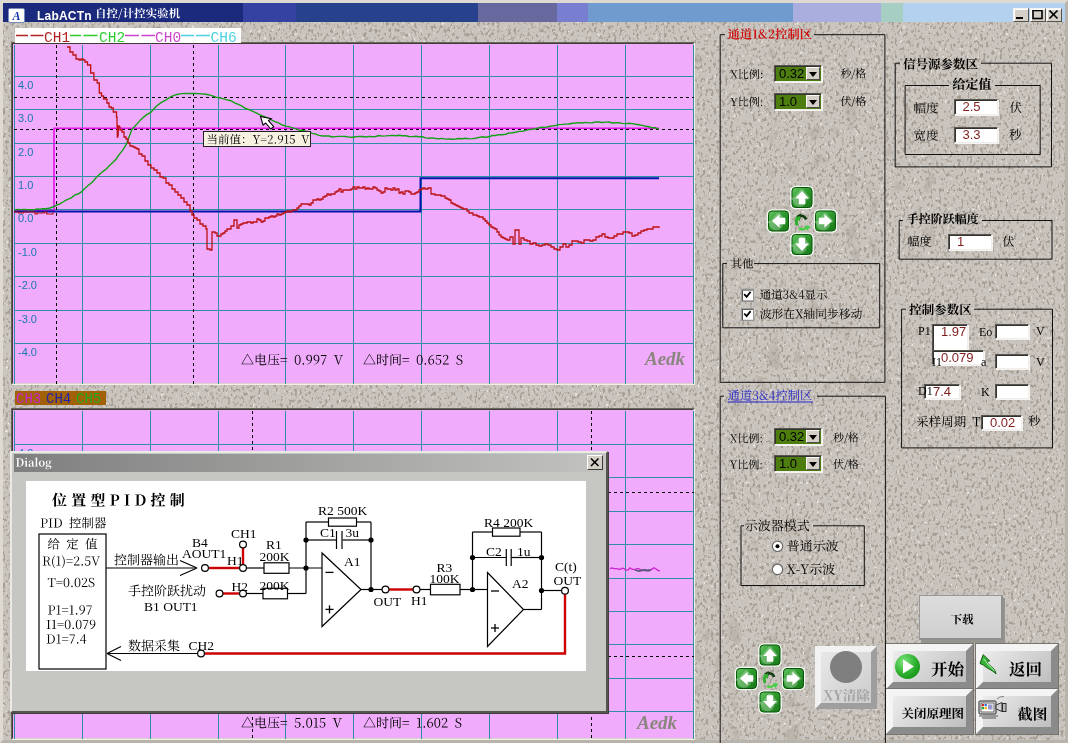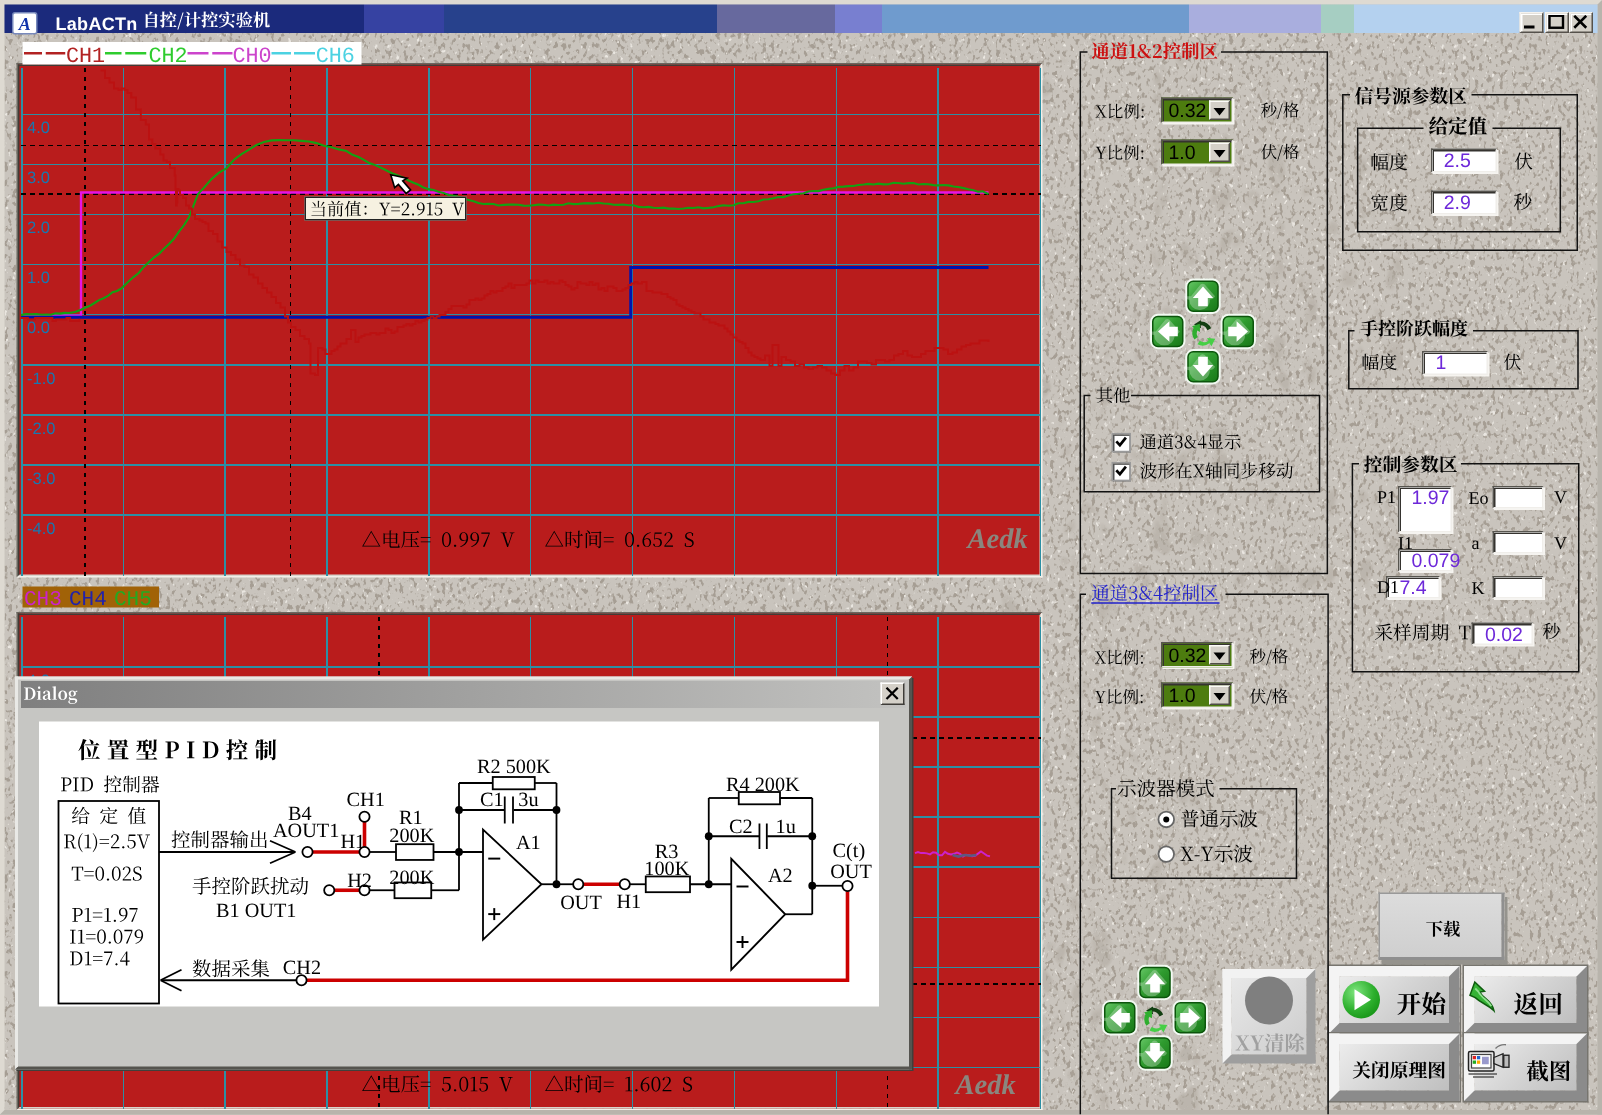--- a/index.html
+++ b/index.html
@@ -4,32 +4,32 @@
 html,body{width:1068px;height:743px;overflow:hidden}
 body{position:relative;background:#cbc7c0;font-family:"Liberation Sans",sans-serif}
 #frame{position:absolute;inset:0;border:3px solid #cfcbc4;border-top-color:#dedad2;border-left-color:#dedad2;border-right-color:#b8b4ac;border-bottom-color:#b8b4ac}
 #titlebar{position:absolute;left:3px;top:3px;width:1062px;height:19px;background:linear-gradient(90deg,#1b2a7c 0px,#1b2a7c 240px,#3642a2 240px,#3642a2 293px,#27418c 293px,#27418c 475px,#67699e 475px,#67699e 554px,#787fd0 554px,#787fd0 585px,#6f9bce 585px,#6f9bce 790px,#a9aede 790px,#a9aede 878px,#a6cec2 878px,#a6cec2 900px,#b4d1ef 900px,#b4d1ef 1065px)}
 #ticon{position:absolute;left:5px;top:4.5px;width:17px;height:15px;background:#fff;border:1px solid #7788bb;border-radius:2px;color:#1133aa;font:italic bold 12px "Liberation Serif",serif;text-align:center;line-height:14px}
 #tlat{position:absolute;left:34px;top:5.5px;color:#fff;font:bold 12px "Liberation Sans",sans-serif;letter-spacing:0.2px}
 .wbtn{position:absolute;top:4.5px;width:16px;height:14px;background:#d4d0c8;border:1px solid;border-color:#f5f3ef #55514b #55514b #f5f3ef;box-shadow:inset 1px 1px 0 #fff}
 .wbtn svg{position:absolute;left:1px;top:1px}
 #texture{position:absolute;left:3px;top:22px;width:1062px;height:718px;z-index:0}
 .scopewrap{position:absolute;border:1px solid;border-color:#6a665e #f2efe9 #f2efe9 #6a665e;z-index:2}
-.scopewrap .inner{position:absolute;inset:0;border:1px solid;border-color:#403c36 #d8d4cc #d8d4cc #403c36;background:#b91c1c}
+.scopewrap .inner{position:absolute;inset:0;border:1px solid;border-color:#403c36 #d8d4cc #d8d4cc #403c36;background:#f0abfc}
 .scopewrap svg{position:absolute;left:-1px;top:-1px}
 #legend1{position:absolute;left:15px;top:28px;width:226px;height:15px;background:#fff;z-index:3}
 #legend2{position:absolute;left:15px;top:391px;width:91px;height:14px;background:#a16207;z-index:3}
 #tooltip{position:absolute;left:203px;top:131px;width:108px;height:16px;background:#f6f1e1;border:1px solid #222;z-index:4}
 #dialog{position:absolute;left:10px;top:451px;width:598px;height:262px;background:#c6c6c3;border:2px solid;border-color:#e9e9e6 #55544f #55544f #e9e9e6;z-index:6;box-shadow:1px 1px 0 #403f3b}
 #dtitle{position:absolute;left:2px;top:1px;width:590px;height:18px;background:linear-gradient(90deg,#7f7f7f,#c2c2c0)}
 #dx{position:absolute;right:3px;top:2px;width:16px;height:15px;background:#d4d0c8;border:1px solid;border-color:#fff #3e3c38 #3e3c38 #fff}
 #dx svg{position:absolute;left:2px;top:2px}
 #chrome,#overlay{position:absolute;left:0;top:0;z-index:8;pointer-events:none}
 #overlay{z-index:9}
-.fld{position:absolute;background:#fff;border:1px solid;border-color:#57554f #f0eeea #f0eeea #57554f;box-shadow:inset 1px 1px 0 #35332f,1px 1px 0 #f6f4f0;font:13px/14px "Liberation Sans",sans-serif;color:#6d28d9;padding-left:8px;z-index:4}
+.fld{position:absolute;background:#fff;border:1px solid;border-color:#57554f #f0eeea #f0eeea #57554f;box-shadow:inset 1px 1px 0 #35332f,1px 1px 0 #f6f4f0;font:13px/14px "Liberation Sans",sans-serif;color:#7f1d1d;padding-left:8px;z-index:4}
 .combo{position:absolute;background:#4d7c0f;border:1px solid;border-color:#57554f #f0eeea #f0eeea #57554f;box-shadow:inset 1px 1px 0 #35332f,1px 1px 0 #f6f4f0;font:13px/15px "Liberation Sans",sans-serif;padding-left:4px;z-index:4}
 .combo .db{position:absolute;right:1px;top:1px;bottom:1px;width:14px;background:#d4d0c8;border:1px solid;border-color:#fcfbf8 #4e4c46 #4e4c46 #fcfbf8}
 .combo .db:after{content:"";position:absolute;left:2px;top:4px;border:4.5px solid transparent;border-top:5.5px solid #000}
 .key{position:absolute;z-index:4;border:7px solid;border-color:#f4f4f4 #8b8b8b #8b8b8b #f4f4f4;background:linear-gradient(135deg,#ececec,#d2d2d2 55%,#bfbfbf);box-shadow:0 0 0 1px #77756f}
 #btnxl{position:absolute;left:919px;top:595px;width:84px;height:45px;background:linear-gradient(180deg,#dcdcdc,#cfcfcf);border:1px solid #999;border-right:2px solid #8f8f8f;border-bottom:2px solid #8f8f8f;box-shadow:2px 3px 0 #95938d;z-index:4}
 #xyc{position:absolute;left:815px;top:646px;width:62px;height:63px;z-index:4;border:6px solid;border-color:#f2f2f2 #9e9e9e #9e9e9e #f2f2f2;background:linear-gradient(135deg,#e8e8e8,#cccccc)}
 #xyc .circ{position:absolute;left:9px;top:-1px;width:32px;height:32px;border-radius:50%;background:#7f7f7f}
 </style></head><body>
 <svg id="texture" width="1062" height="718" viewBox="0 0 1062 718" preserveAspectRatio="none">
 <filter id="txd" x="0" y="0" width="100%" height="100%" color-interpolation-filters="sRGB">
@@ -290,25 +290,25 @@
         <text x="553.5" y="585">OUT</text>
         <text x="188.5" y="649.5">CH2</text>
       </g>
     </svg>
 </div>
 <div class="combo" style="left:774px;top:65px;width:48px;height:17px">0.32<span class="db"></span></div>
 <div class="combo" style="left:774px;top:93px;width:48px;height:17px">1.0<span class="db"></span></div>
 <div class="combo" style="left:774px;top:428px;width:48px;height:17px">0.32<span class="db"></span></div>
 <div class="combo" style="left:774px;top:454.5px;width:48px;height:17px">1.0<span class="db"></span></div>
 <div class="fld" style="left:953.5px;top:99px;width:44px;height:16px">2.5</div>
-<div class="fld" style="left:953.5px;top:126.5px;width:44px;height:16px">2.9</div>
+<div class="fld" style="left:953.5px;top:126.5px;width:44px;height:16px">3.3</div>
 <div class="fld" style="left:948px;top:233.5px;width:44px;height:16px">1</div>
 <div class="fld" style="left:932px;top:323.5px;width:36px;height:31px">1.97</div>
 <div class="fld" style="left:994.5px;top:323.5px;width:34px;height:15px"></div>
-<div class="fld" style="left:932px;top:366px;width:36px;height:15px">0.079</div>
+<div class="fld" style="left:932px;top:350px;width:52px;height:15px">0.079</div>
 <div class="fld" style="left:994.5px;top:354px;width:34px;height:15px"></div>
 <div class="fld" style="left:924px;top:383.5px;width:36px;height:15px">7.4</div>
 <div class="fld" style="left:994.5px;top:383.5px;width:34px;height:15px"></div>
 <div class="fld" style="left:981px;top:414.5px;width:41px;height:15px">0.02</div>
 <div style="position:absolute;z-index:4;font:12px 'Liberation Serif',serif;color:#000">
 <span style="position:absolute;left:918px;top:324px">P1</span>
     <span style="position:absolute;left:979px;top:324.5px">Eo</span>
     <span style="position:absolute;left:1036px;top:324px">V</span>
 <span style="position:absolute;left:932px;top:354.5px">I1</span>
     <span style="position:absolute;left:981px;top:355px">a</span>

